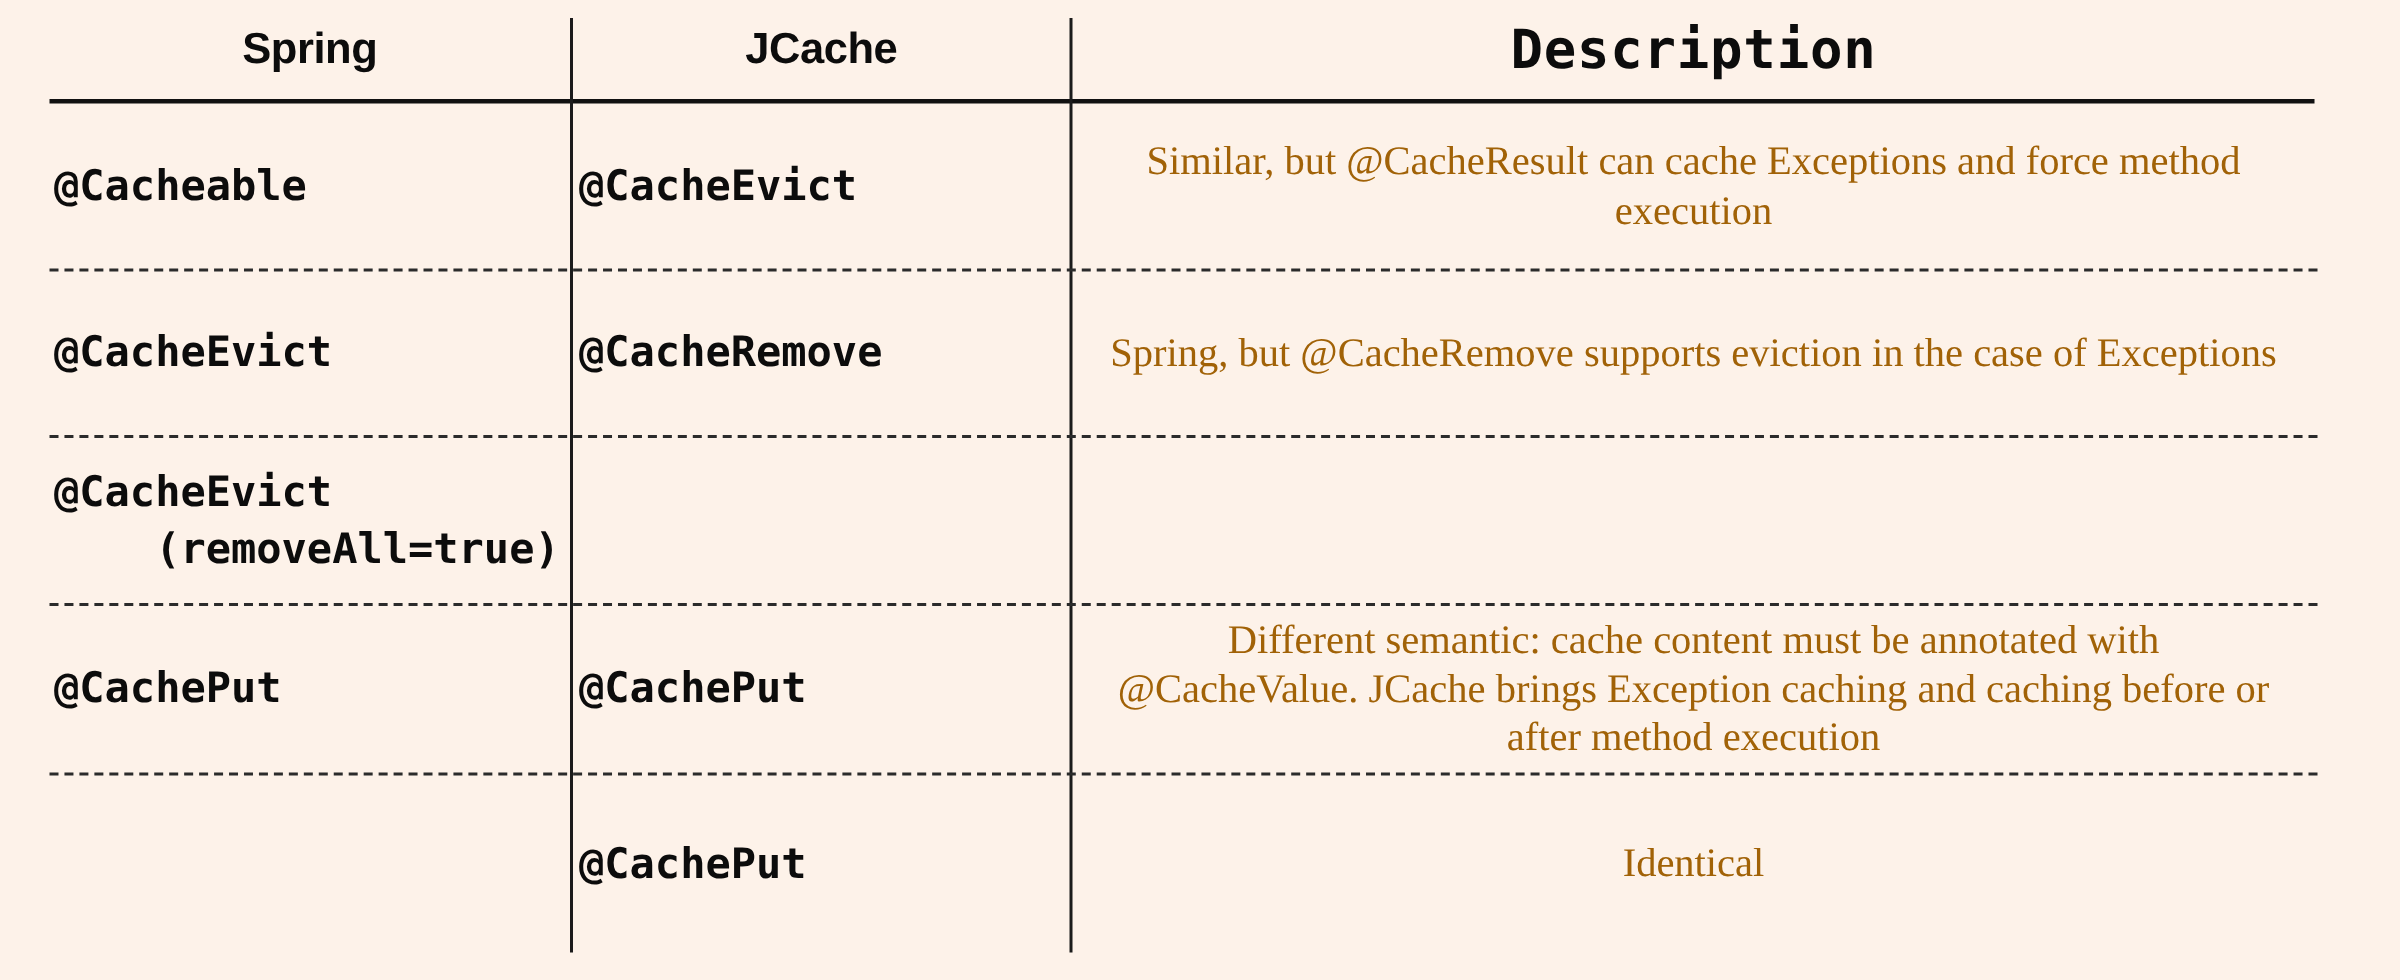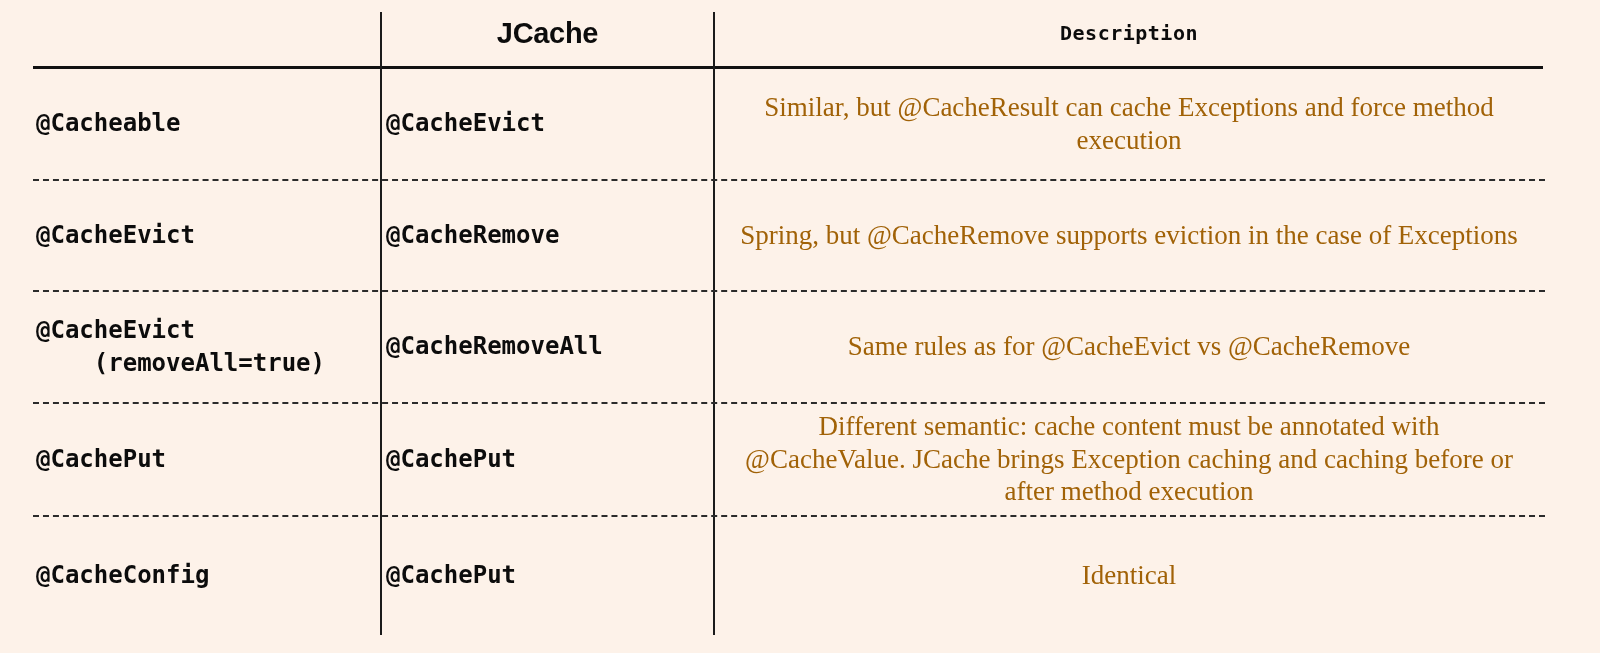--- a/index.html
+++ b/index.html
@@ -87,21 +87,21 @@
     font-weight: bold;
     font-size: 29px;
     letter-spacing: -0.3px;
     text-align: center;
   }
   .hcell-desc {
     left: 715px;
     width: 828px;
     font-family: "DejaVu Sans Mono", monospace;
     font-weight: bold;
-    font-size: 20px;
+    font-size: 36px;
     letter-spacing: 0.5px;
   }
 
   
   .row {
     position: absolute;
     left: 0;
     width: 1600px;
   }
   .row-0 { top: 68px;  height: 111px; }
@@ -115,21 +115,21 @@
     top: 0;
     bottom: 0;
     display: flex;
     align-items: center;
     color: #0c0c0c;
   }
 
   .cell-code {
     font-family: "DejaVu Sans Mono", monospace;
     font-weight: bold;
-    font-size: 24px;
+    font-size: 28px;
     letter-spacing: 0px;
     white-space: pre;
     line-height: 1.35;
   }
   .cell-spring {
     left: 33px;
     width: 345px;
     justify-content: flex-start;
     padding-left: 3px;
     box-sizing: border-box;
@@ -155,20 +155,21 @@
     box-sizing: border-box;
   }
   .cell-desc span { display: block; }
 </style>
 </head>
 <body>
 
 <div class="table-wrap">
 
   <div class="header-row">
+    <div class="hcell hcell-spring">Spring</div>
     <div class="hcell hcell-jcache">JCache</div>
     <div class="hcell hcell-desc">Description</div>
   </div>
 
   <div class="header-rule"></div>
 
   <div class="vrule vrule-1"></div>
   <div class="vrule vrule-2"></div>
 
   <div class="row row-0">
@@ -187,39 +188,34 @@
     <div class="cell cell-desc">
       <span>Spring, but @CacheRemove supports eviction in the case of Exceptions</span>
     </div>
   </div>
 
   <div class="hsep hsep-2"></div>
 
   <div class="row row-2">
     <div class="cell cell-code cell-spring">@CacheEvict
     (removeAll=true)</div>
-    <div class="cell cell-code cell-jcache">@CacheRemoveAll</div>
-    <div class="cell cell-desc">
-      <span>Same rules as for @CacheEvict vs @CacheRemove</span>
-    </div>
   </div>
 
   <div class="hsep hsep-3"></div>
 
   <div class="row row-3">
     <div class="cell cell-code cell-spring">@CachePut</div>
     <div class="cell cell-code cell-jcache">@CachePut</div>
     <div class="cell cell-desc">
       <span>Different semantic: cache content must be annotated with @CacheValue. JCache brings Exception caching and caching before or after method execution</span>
     </div>
   </div>
 
   <div class="hsep hsep-4"></div>
 
   <div class="row row-4">
-    <div class="cell cell-code cell-spring">@CacheConfig</div>
     <div class="cell cell-code cell-jcache">@CachePut</div>
     <div class="cell cell-desc">
       <span>Identical</span>
     </div>
   </div>
 
 </div>
 
 </body></html>

